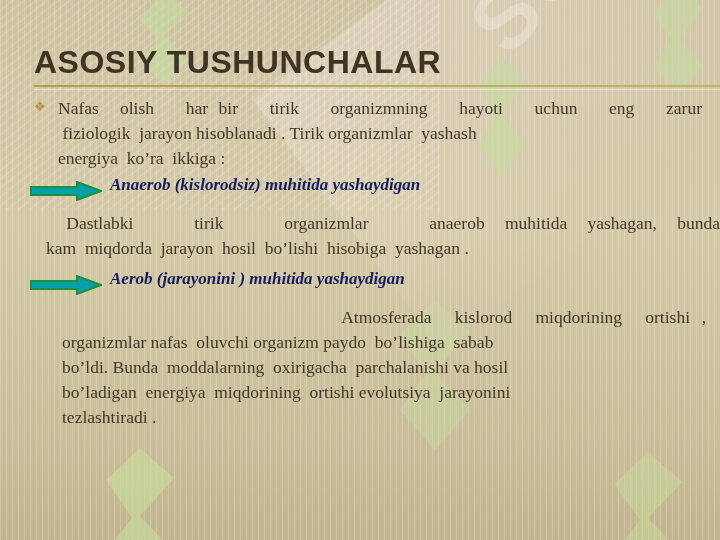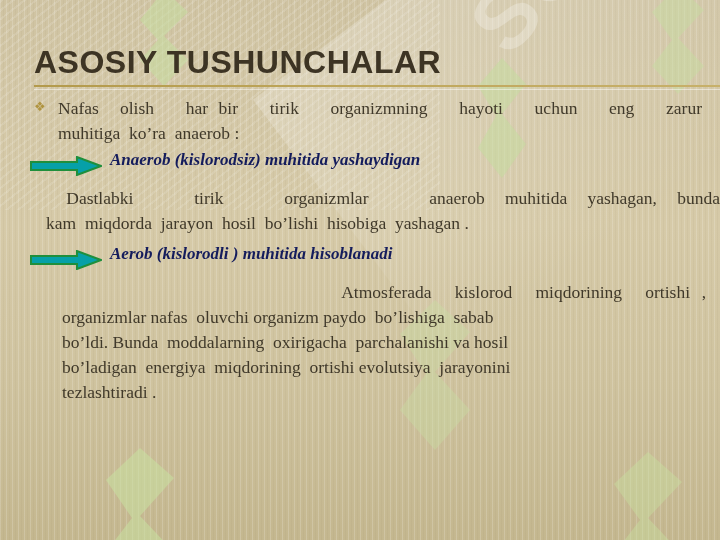--- a/index.html
+++ b/index.html
@@ -210,40 +210,41 @@
     </div>
     <div id="title-rule"></div>
     <div id="title-rule-2"></div>
   </div>
 
   <div id="body">
 
     <div class="para bullet-row">
       <span class="bullet-glyph">❖</span>
       <div class="line justify">Nafas  olish   har bir   tirik   organizmning   hayoti   uchun   eng   zarur</div>
-      <div class="line">muhitiga  ko’ra  anaerob :</div>
+      <div class="line"> fiziologik  jarayon hisoblanadi . Tirik organizmlar  yashash</div>
+      <div class="line">energiya  ko’ra  ikkiga :</div>
     </div>
 
     <div class="callout">
       <svg class="arrow" width="72" height="20" viewBox="0 0 72 20">
         <path d="M1 6 L47 6 L47 1 L71 10 L47 19 L47 14 L1 14 Z" fill="#06a0a8" stroke="#1f8f3c" stroke-width="2" stroke-linejoin="miter"></path>
       </svg>
       <span class="callout-label">Anaerob  (kislorodsiz) muhitida yashaydigan</span>
     </div>
 
     <div class="para indent-2" style="margin-top:6px;">
       <div class="line justify"> Dastlabki   tirik   organizmlar   anaerob muhitida yashagan, bunda</div>
       <div class="line">kam  miqdorda  jarayon  hosil  bo’lishi  hisobiga  yashagan .</div>
     </div>
 
     <div class="callout" style="margin-top:8px;">
       <svg class="arrow" width="72" height="20" viewBox="0 0 72 20">
         <path d="M1 6 L47 6 L47 1 L71 10 L47 19 L47 14 L1 14 Z" fill="#06a0a8" stroke="#1f8f3c" stroke-width="2" stroke-linejoin="miter"></path>
       </svg>
-      <span class="callout-label">Aerob (kislorodli )  muhitida hisoblanadi</span>
+      <span class="callout-label">Aerob (jarayonini )  muhitida yashaydigan</span>
     </div>
 
     <div class="para indent-3" style="margin-top:6px;">
       <div class="line justify">                        Atmosferada  kislorod  miqdorining  ortishi ,</div>
       <div class="line">organizmlar nafas  oluvchi organizm paydo  bo’lishiga  sabab</div>
       <div class="line">bo’ldi. Bunda  moddalarning  oxirigacha  parchalanishi va hosil</div>
       <div class="line">bo’ladigan  energiya  miqdorining  ortishi evolutsiya  jarayonini</div>
       <div class="line">tezlashtiradi .</div>
     </div>
 

